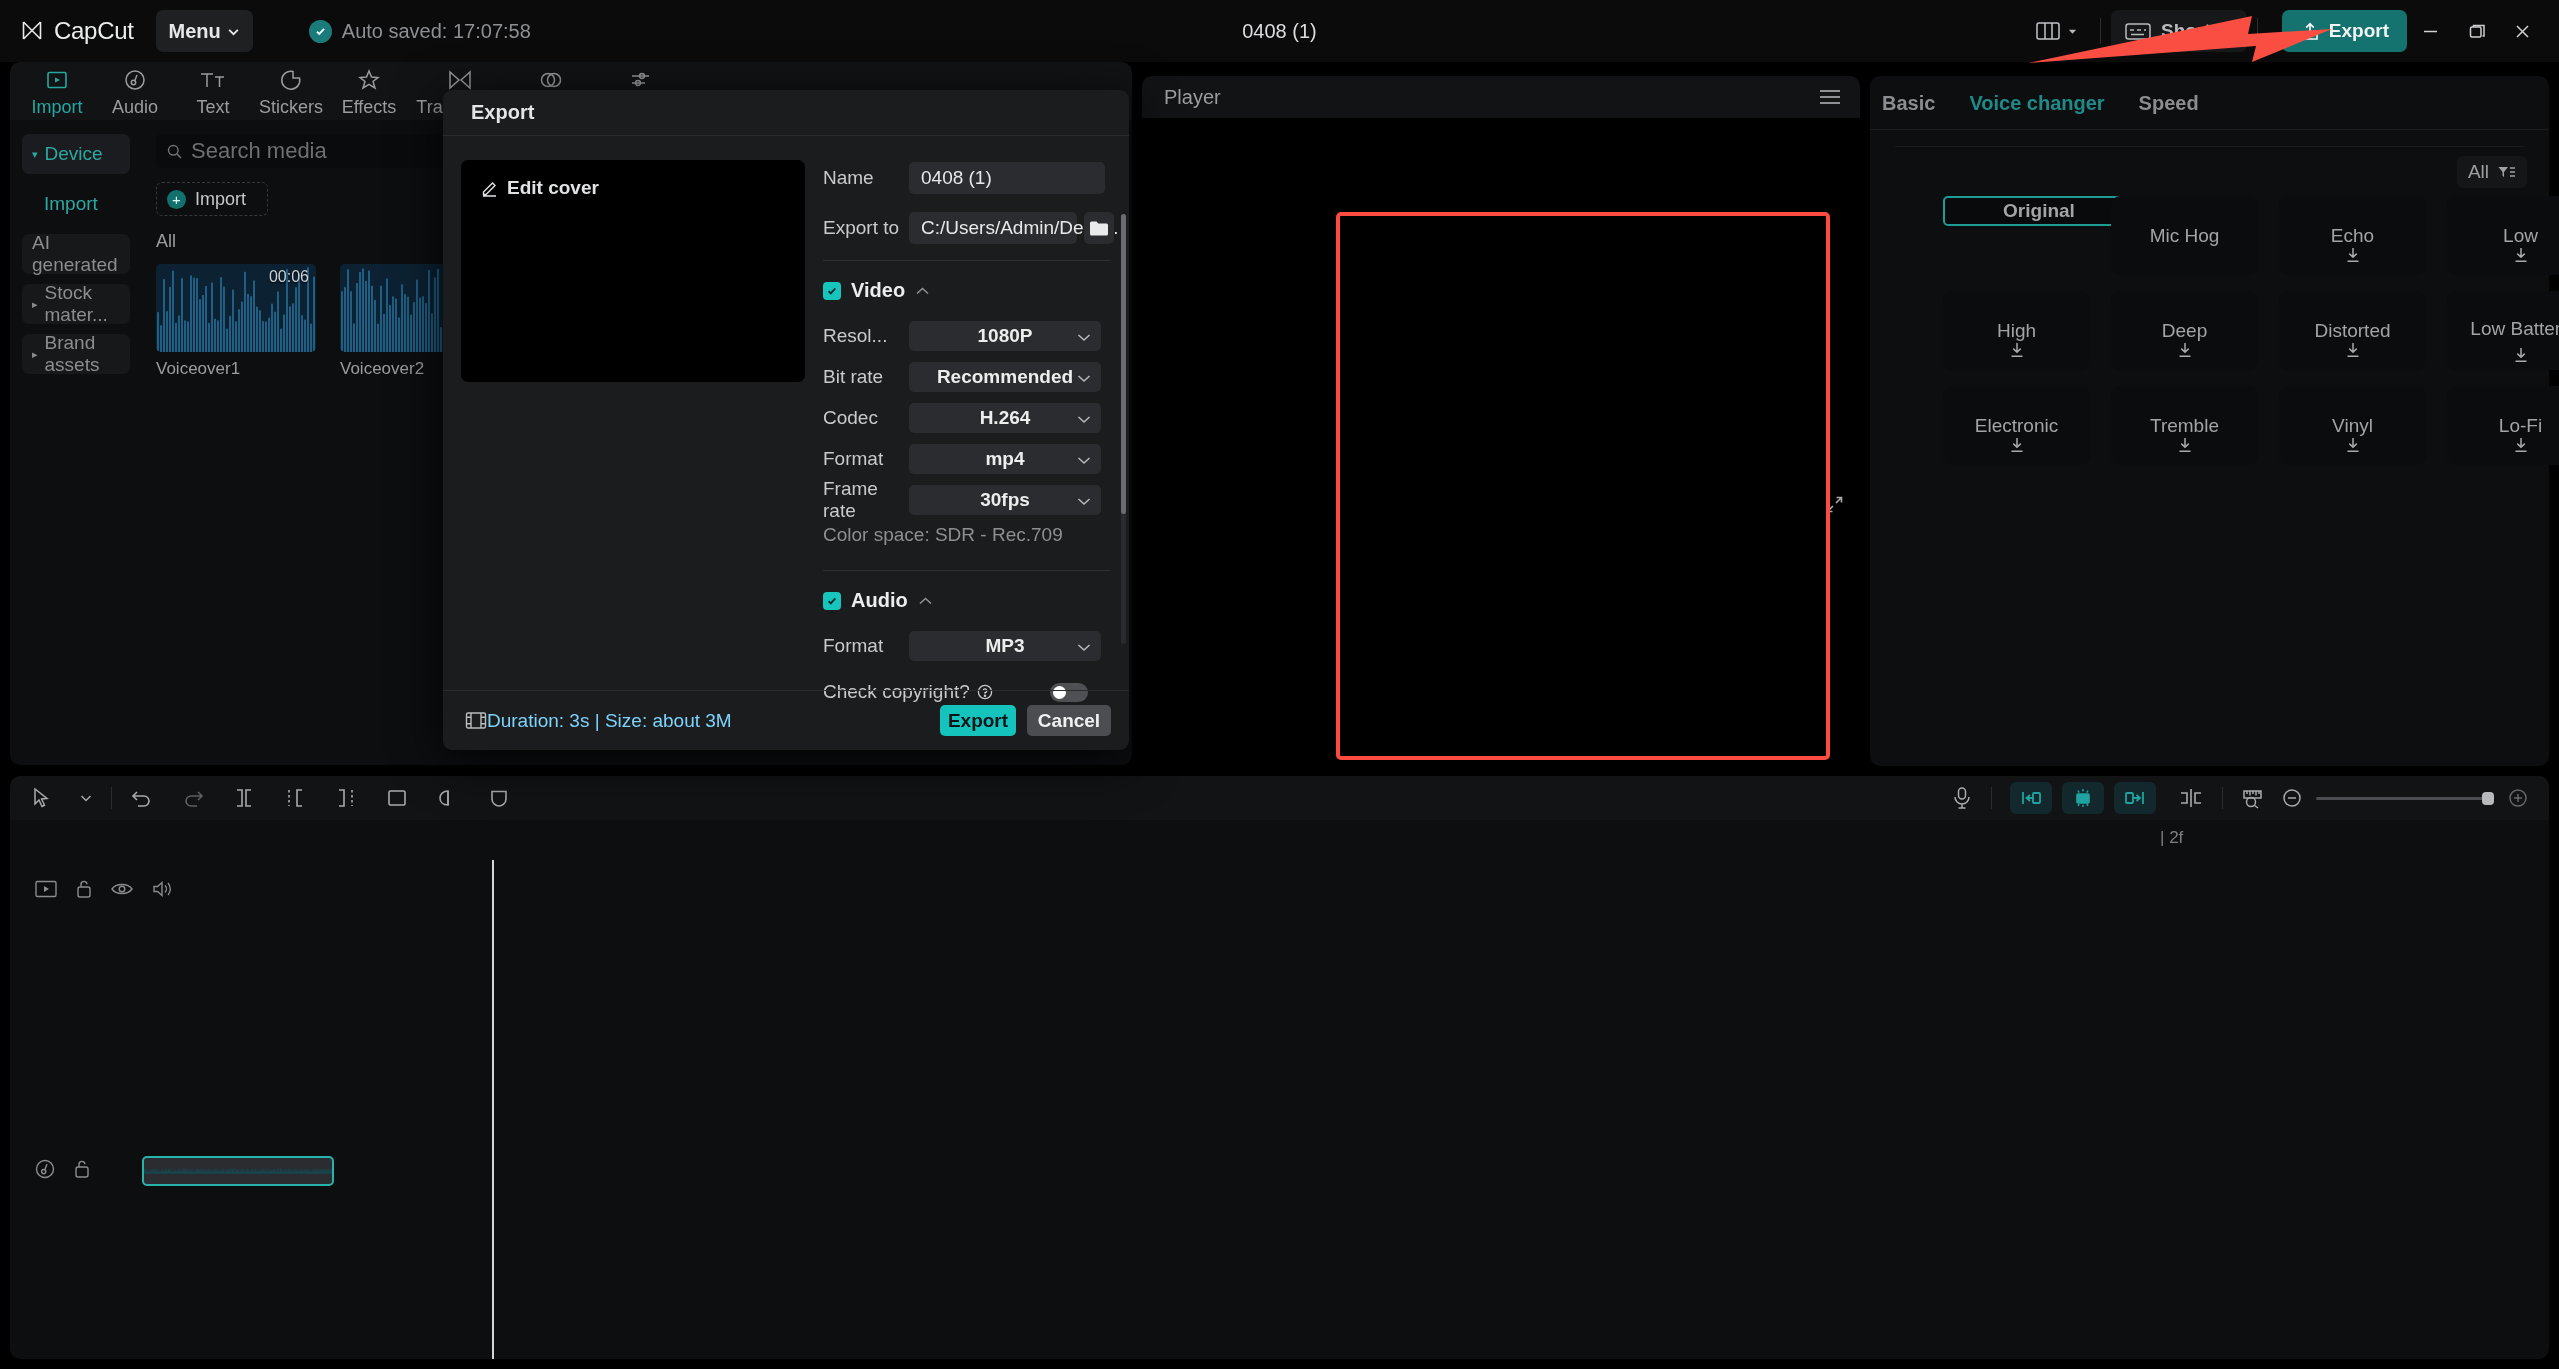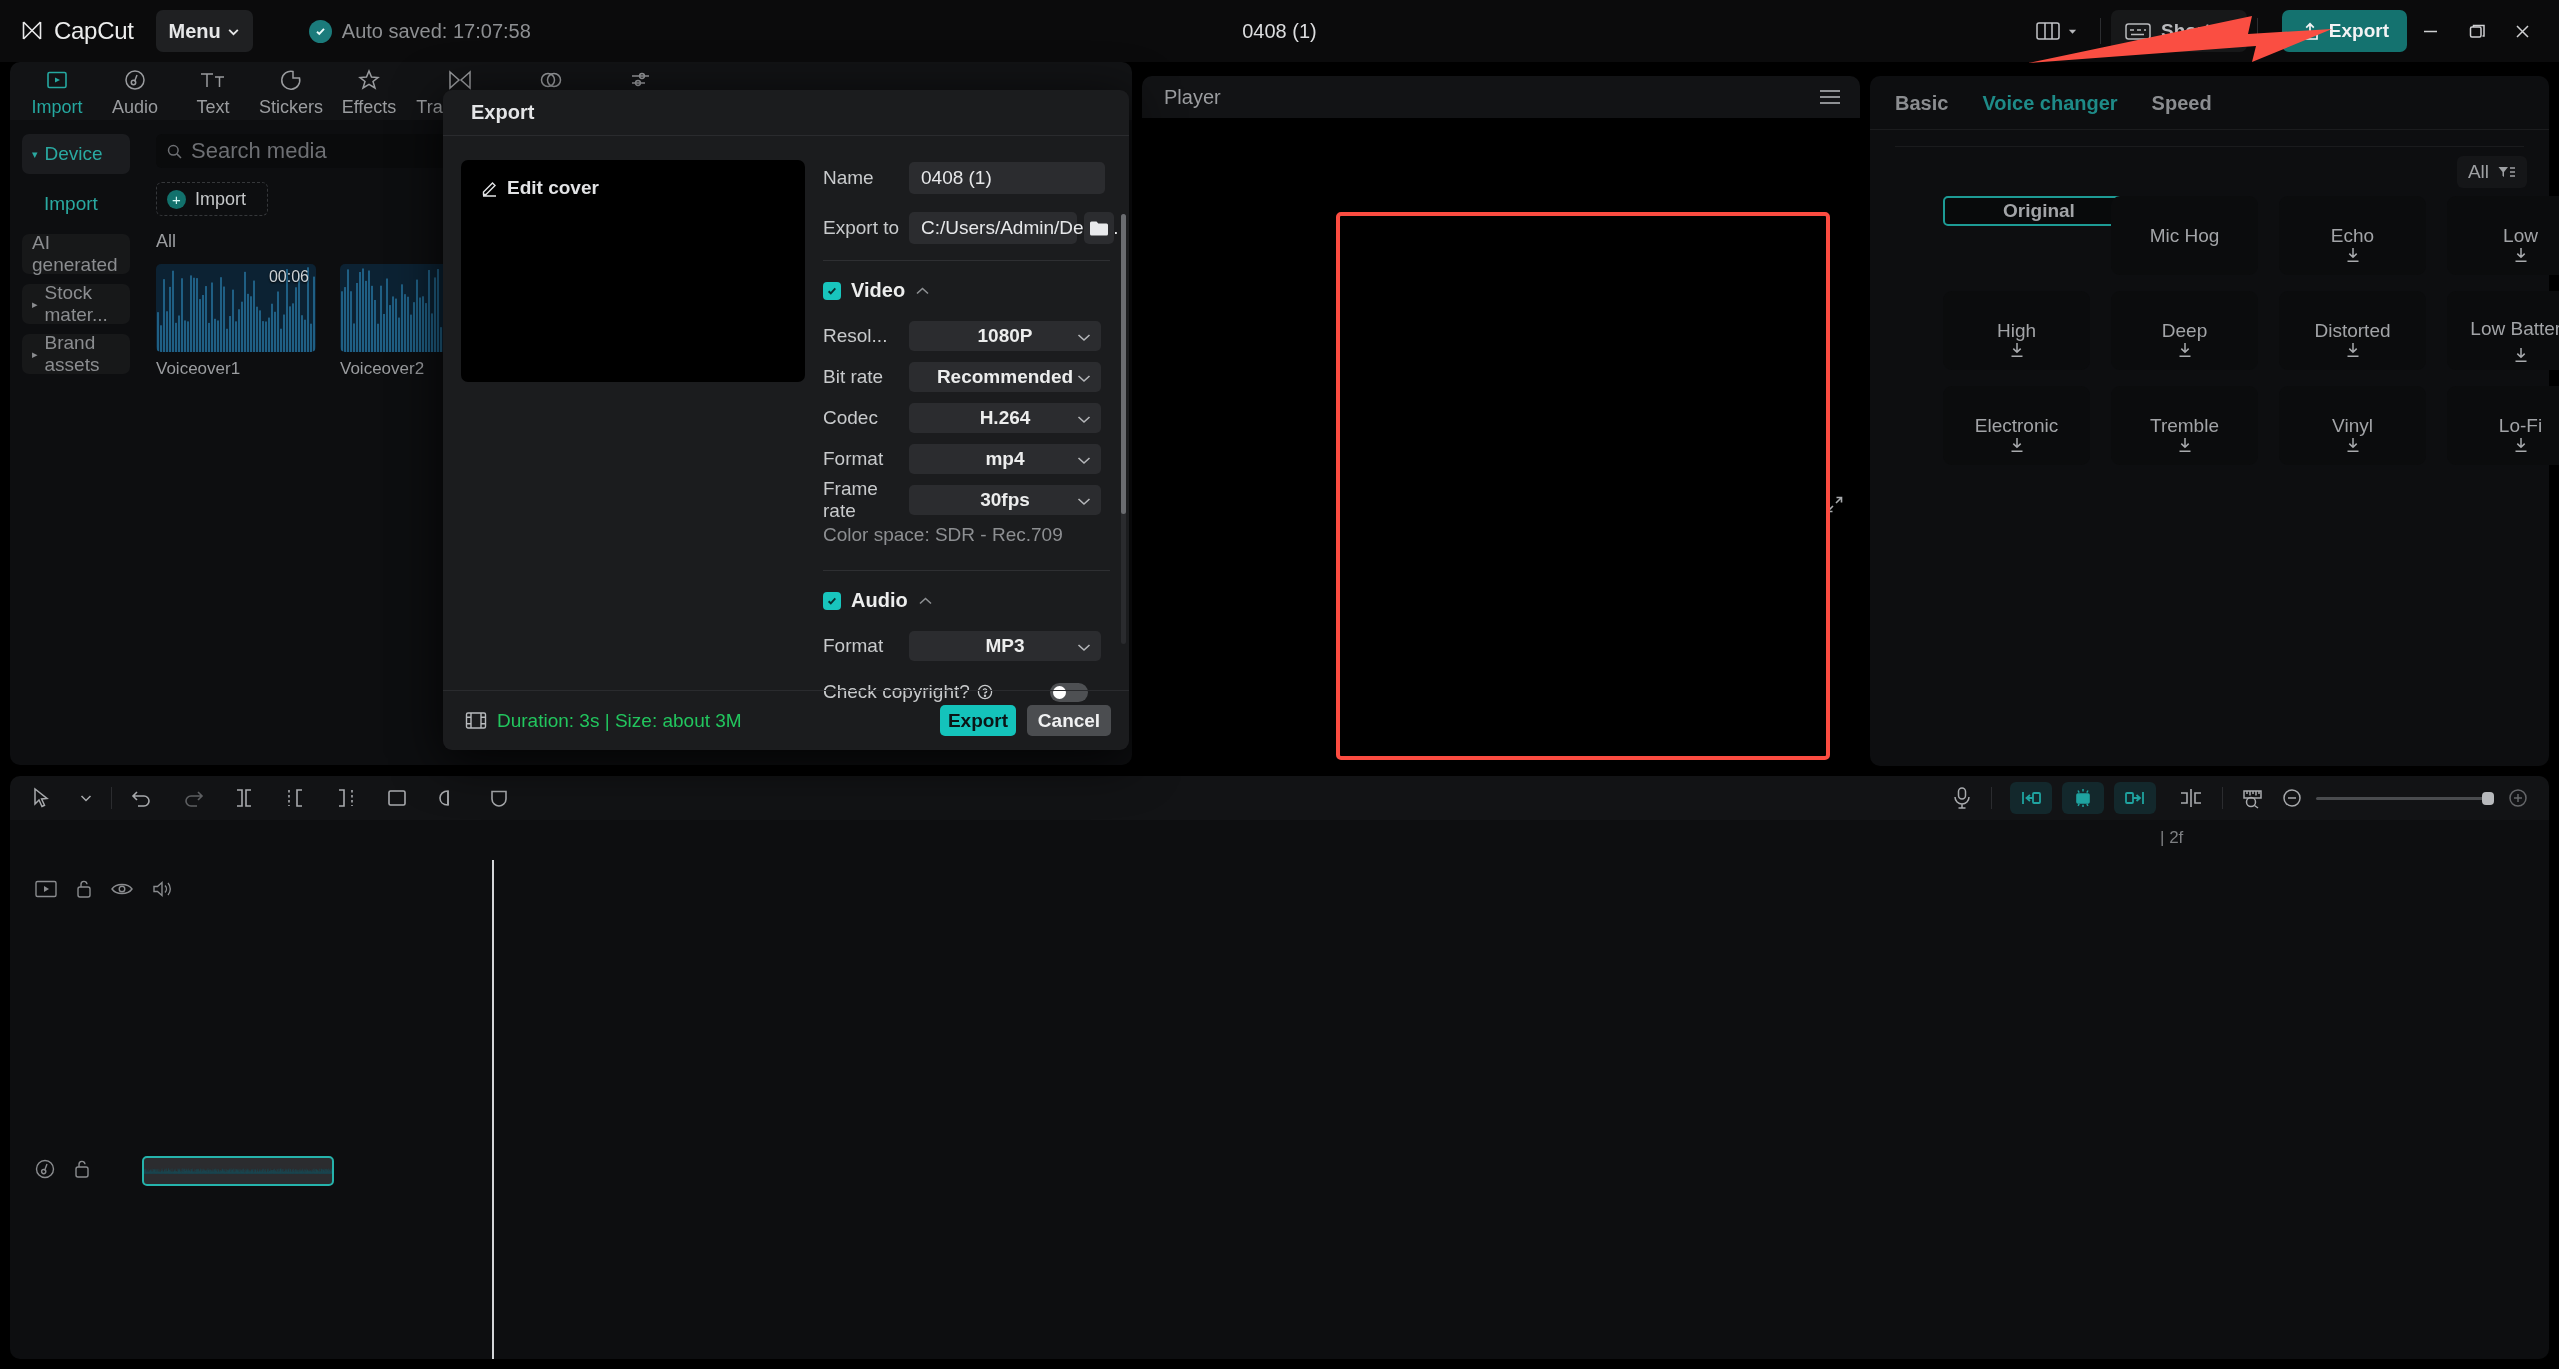--- a/index.html
+++ b/index.html
@@ -131,21 +131,21 @@
   .hamb { display: flex; flex-direction: column; gap: 4px; cursor: pointer; }
   .hamb i { display: block; width: 20px; height: 2px; background: #8e9093; }
   .player-stage { position: absolute; inset: 42px 0 0 0; background: #000; }
   .expand-ic { position: absolute; right: 16px; bottom: 248px; color: #a9abae; cursor: pointer; }
 
   
   .rightpanel {
     position: absolute; top: 76px; left: 1870px; width: 679px; height: 690px;
     background: #0d0e10; border-radius: 10px;
   }
-  .rp-tabs { display: flex; align-items: center; gap: 34px; padding: 16px 0 0 25px; }
+  .rp-tabs { display: flex; align-items: center; gap: 34px; padding: 16px 0 0 12px; }
   .rp-tab { font-size: 20px; color: #8b8d90; font-weight: 700; cursor: pointer; }
   .rp-tab.on { color: #1e8b88; }
   .rp-divider { margin-top: 14px; height: 1px; background: #1b1c1e; }
   .seg {
     margin: 17px auto 0 25px; width: 618px; height: 38px; background: #141517;
     border-radius: 7px; display: flex; align-items: center; padding: 3px;
   }
   .seg-item {
     flex: 1; height: 32px; border-radius: 5px; display: flex; align-items: center;
     justify-content: center; font-size: 19px; color: #6f7175; cursor: pointer;
@@ -278,21 +278,21 @@
     position: absolute; right: 4px; top: 78px; width: 5px; height: 430px;
     background: #2a2b2e; border-radius: 3px;
   }
   .dlg-scroll i { position: absolute; top: 0; left: 0; width: 5px; height: 300px;
     background: #6a6c70; border-radius: 3px; }
   .dlg-foot {
     position: absolute; left: 0; right: 0; bottom: 0; height: 60px;
     border-top: 1px solid #2a2b2e; display: flex; align-items: center;
     padding: 0 18px 0 22px;
   }
-  .dur-info { display: flex; align-items: center; gap: 10px; font-size: 19px; color: #22c55e; }
+  .dur-info { display: flex; align-items: center; font-size: 19px; color: #7dd3fc; }
   .foot-btns { margin-left: auto; display: flex; gap: 11px; }
   .btn-export {
     width: 76px; height: 31px; border-radius: 5px; background: #14c3bb;
     display: flex; align-items: center; justify-content: center;
     font-size: 19px; font-weight: 700; color: #0b1516; cursor: pointer;
   }
   .btn-cancel {
     width: 84px; height: 31px; border-radius: 5px; background: #4b4d50;
     display: flex; align-items: center; justify-content: center;
     font-size: 19px; font-weight: 700; color: #f0f1f2; cursor: pointer;

